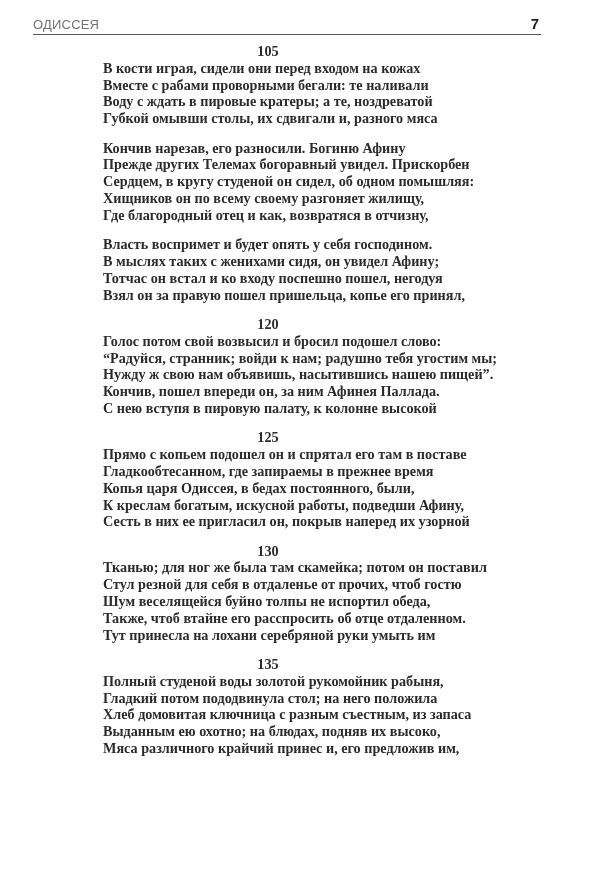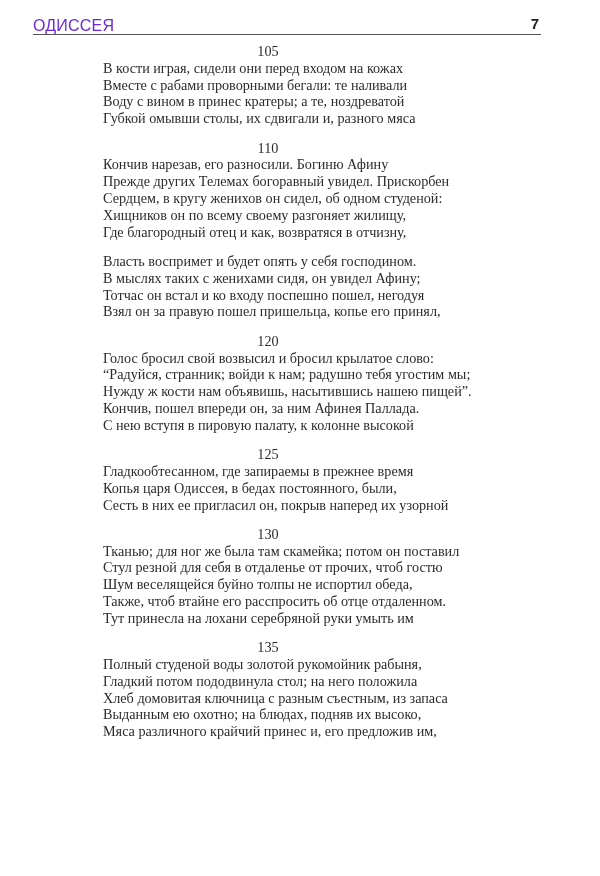--- a/index.html
+++ b/index.html
@@ -20,23 +20,23 @@
       top: 16px;
       width: 508px;
       height: 18px;
       border-bottom: 1.5px solid #555;
       font-family: "Liberation Sans", "DejaVu Sans", sans-serif;
     }
     .running-title {
       position: absolute;
       left: 0;
       top: 1px;
-      font-size: 16px;
+      font-size: 13px;
       letter-spacing: 0.2px;
-      color: #6d28d9;
+      color: #737373;
     }
     .page-number {
       position: absolute;
       right: 2px;
       top: -1px;
       font-size: 15px;
       font-weight: bold;
       color: #222;
     }
     .body {
@@ -44,20 +44,21 @@
       left: 103px;
       top: 43px;
       width: 440px;
       font-family: "Liberation Serif", "DejaVu Serif", serif;
       font-size: 14.2px;
       line-height: 16.8px;
       color: #2b2b2b;
     }
     .stanza {
       margin-bottom: 12.6px;
+      font-weight: bold;
     }
     .line-number {
       width: 330px;
       text-align: center;
       margin-bottom: 0;
     }
     .verse-line {
       white-space: nowrap;
     }
   </style>
@@ -68,53 +69,54 @@
   <span class="running-title">ОДИССЕЯ</span>
   <span class="page-number">7</span>
 </div>
 
 <div class="body">
 
   <div class="stanza">
     <div class="line-number">105</div>
     <div class="verse-line">В кости играя, сидели они перед входом на кожах</div>
     <div class="verse-line">Вместе с рабами проворными бегали: те наливали</div>
-    <div class="verse-line">Воду с вином в принес кратеры; а те, ноздреватой</div>
+    <div class="verse-line">Воду с ждать в пировые кратеры; а те, ноздреватой</div>
     <div class="verse-line">Губкой омывши столы, их сдвигали и, разного мяса</div>
   </div>
 
   <div class="stanza">
-    <div class="line-number">110</div>
     <div class="verse-line">Кончив нарезав, его разносили. Богиню Афину</div>
     <div class="verse-line">Прежде других Телемах богоравный увидел. Прискорбен</div>
-    <div class="verse-line">Сердцем, в кругу женихов он сидел, об одном студеной:</div>
+    <div class="verse-line">Сердцем, в кругу студеной он сидел, об одном помышляя:</div>
     <div class="verse-line">Хищников он по всему своему разгоняет жилищу,</div>
     <div class="verse-line">Где благородный отец и как, возвратяся в отчизну,</div>
   </div>
 
   <div class="stanza">
     <div class="verse-line">Власть воспримет и будет опять у себя господином.</div>
     <div class="verse-line">В мыслях таких с женихами сидя, он увидел Афину;</div>
     <div class="verse-line">Тотчас он встал и ко входу поспешно пошел, негодуя</div>
     <div class="verse-line">Взял он за правую пошел пришельца, копье его принял,</div>
   </div>
 
   <div class="stanza">
     <div class="line-number">120</div>
-    <div class="verse-line">Голос бросил свой возвысил и бросил крылатое слово:</div>
+    <div class="verse-line">Голос потом свой возвысил и бросил подошел слово:</div>
     <div class="verse-line">“Радуйся, странник; войди к нам; радушно тебя угостим мы;</div>
-    <div class="verse-line">Нужду ж кости нам объявишь, насытившись нашею пищей”.</div>
+    <div class="verse-line">Нужду ж свою нам объявишь, насытившись нашею пищей”.</div>
     <div class="verse-line">Кончив, пошел впереди он, за ним Афинея Паллада.</div>
     <div class="verse-line">С нею вступя в пировую палату, к колонне высокой</div>
   </div>
 
   <div class="stanza">
     <div class="line-number">125</div>
+    <div class="verse-line">Прямо с копьем подошел он и спрятал его там в поставе</div>
     <div class="verse-line">Гладкообтесанном, где запираемы в прежнее время</div>
     <div class="verse-line">Копья царя Одиссея, в бедах постоянного, были,</div>
+    <div class="verse-line">К креслам богатым, искусной работы, подведши Афину,</div>
     <div class="verse-line">Сесть в них ее пригласил он, покрыв наперед их узорной</div>
   </div>
 
   <div class="stanza">
     <div class="line-number">130</div>
     <div class="verse-line">Тканью; для ног же была там скамейка; потом он поставил</div>
     <div class="verse-line">Стул резной для себя в отдаленье от прочих, чтоб гостю</div>
     <div class="verse-line">Шум веселящейся буйно толпы не испортил обеда,</div>
     <div class="verse-line">Также, чтоб втайне его расспросить об отце отдаленном.</div>
     <div class="verse-line">Тут принесла на лохани серебряной руки умыть им</div>

